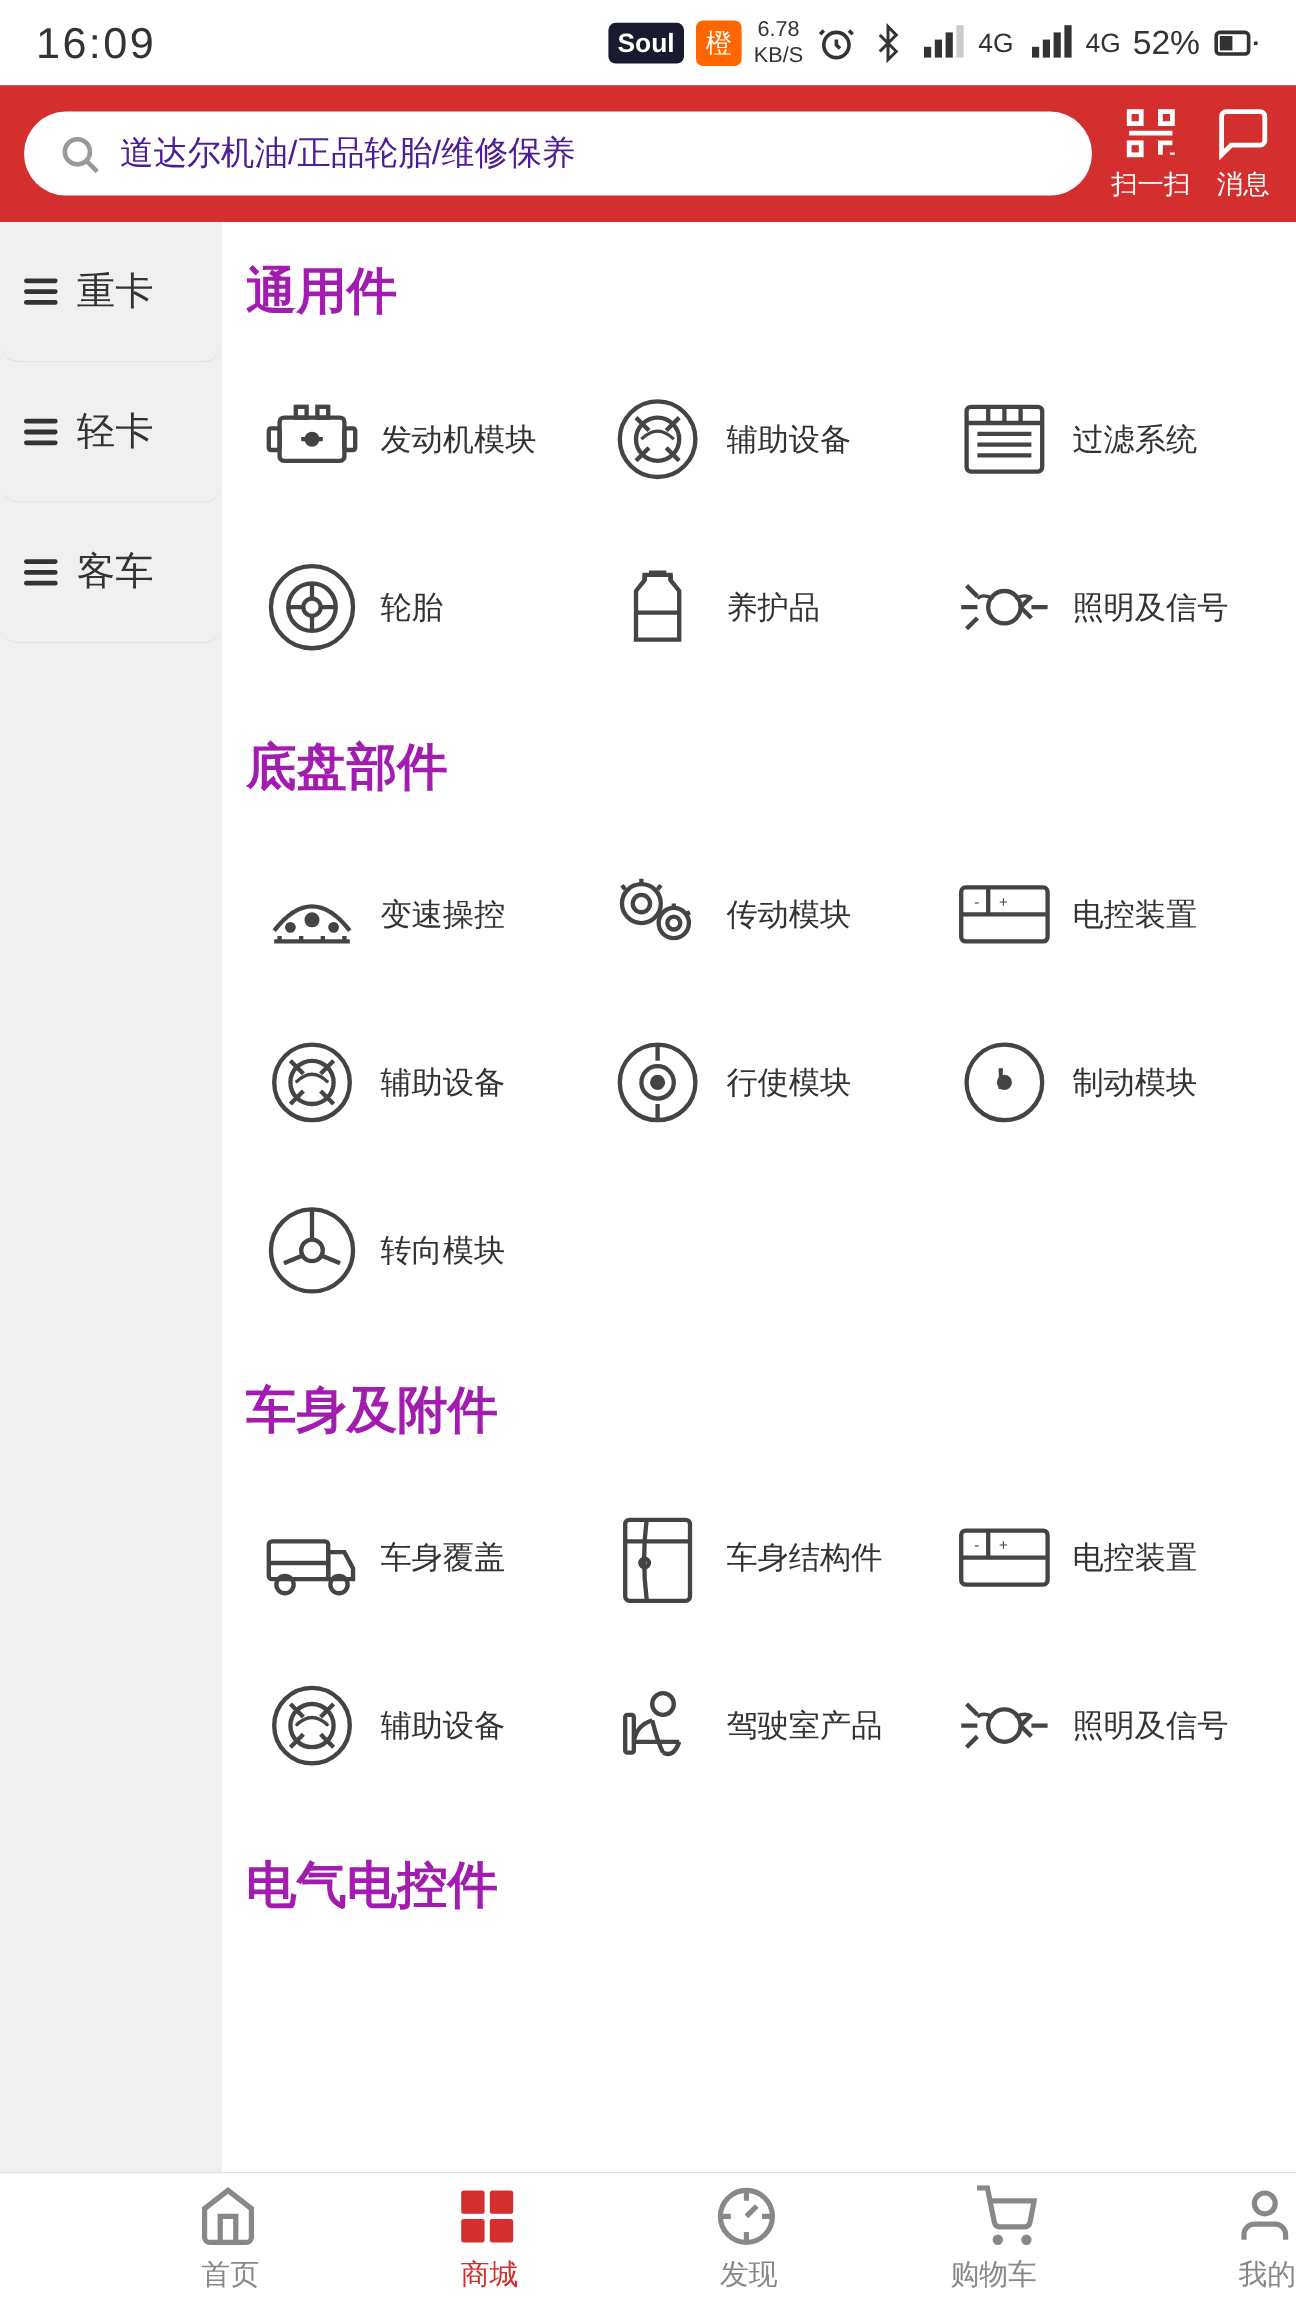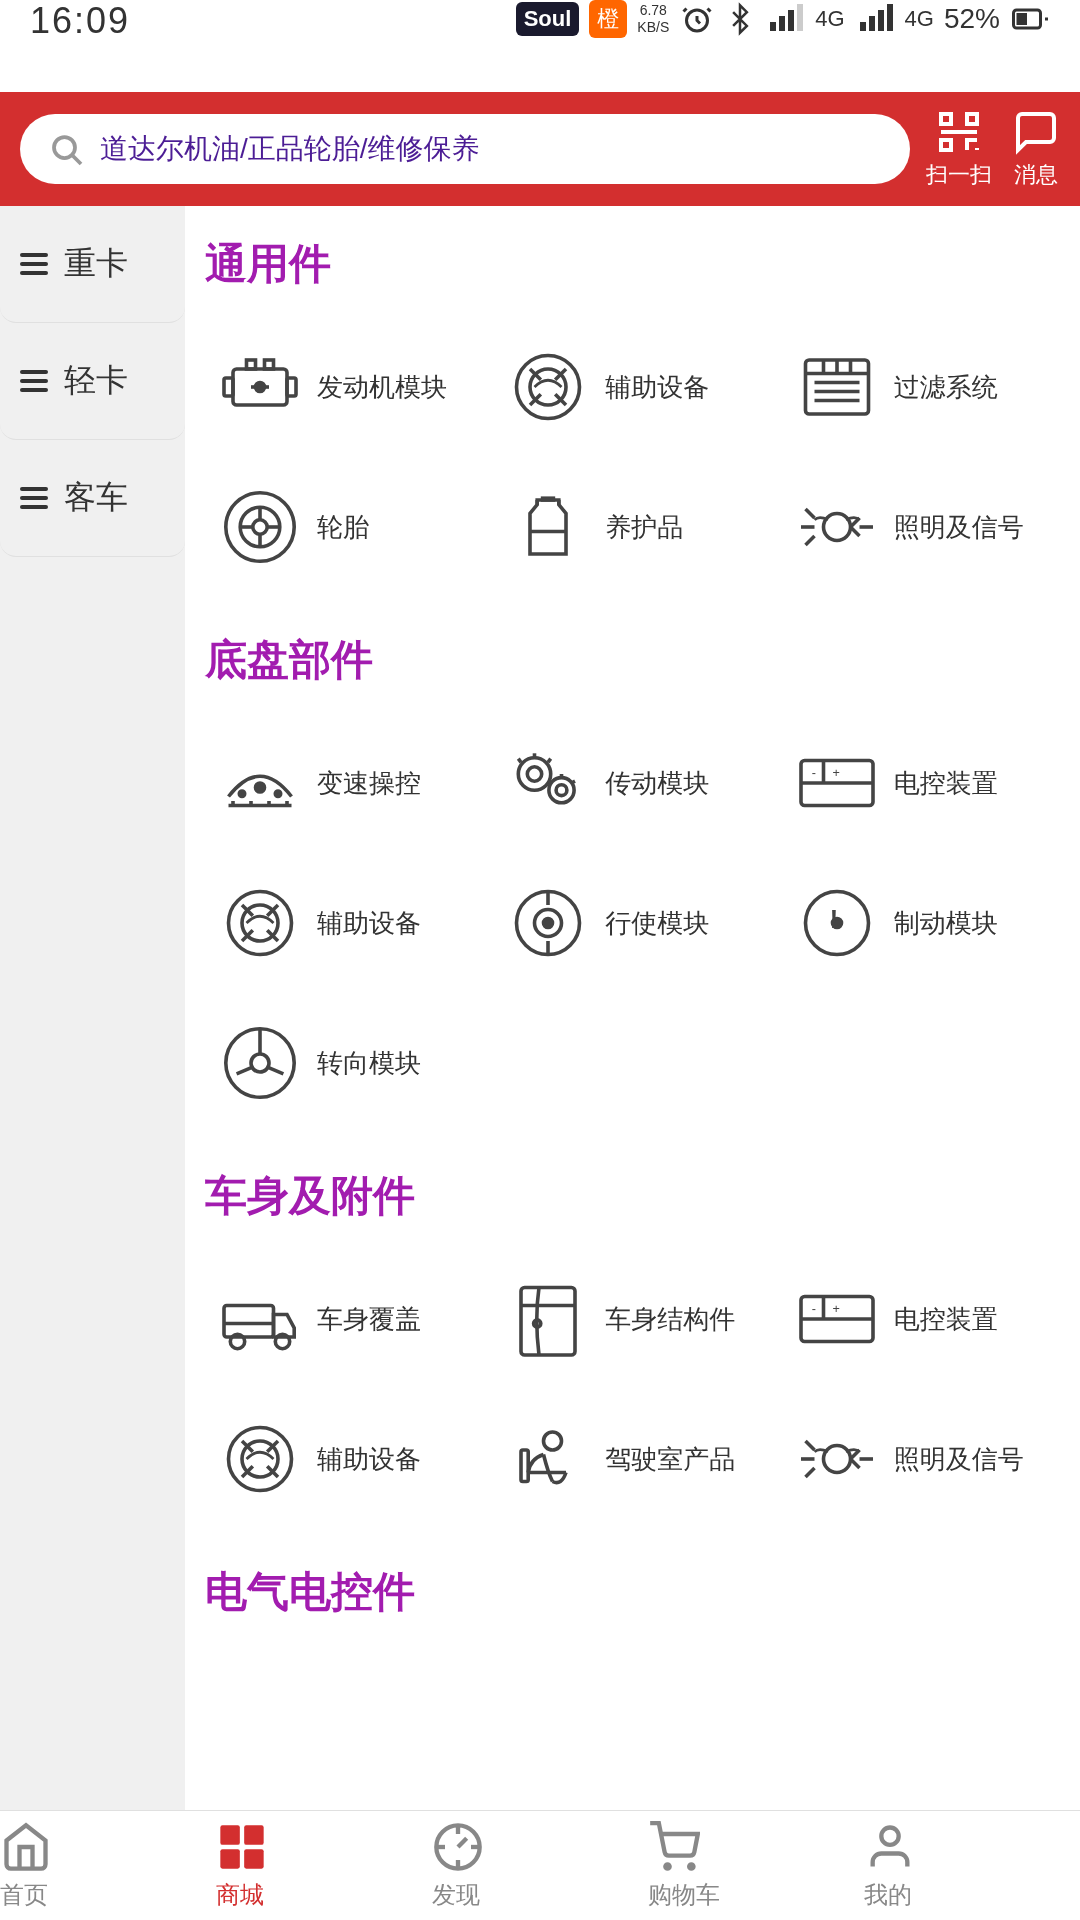--- a/index.html
+++ b/index.html
@@ -8,24 +8,24 @@
       width: 1080px;
       min-height: 1920px;
       background: #f5f5f5;
       font-family: 'PingFang SC', 'Hiragino Sans GB', 'Microsoft YaHei', sans-serif;
       position: relative;
       overflow-x: hidden;
     }
 
     
     .status-bar {
-      height: 92px;
+      height: 71px;
       background: #fff;
       display: flex;
-      align-items: flex-start;
+      align-items: center;
       justify-content: space-between;
       padding: 0 30px;
       font-size: 28px;
       color: #333;
     }
     .status-left {
       font-size: 36px;
       font-weight: 500;
       letter-spacing: 2px;
     }
@@ -44,21 +44,21 @@
       font-weight: bold;
     }
     .orange-badge {
       background: #ff6600;
       color: #fff;
       font-size: 22px;
       padding: 4px 8px;
       border-radius: 6px;
     }
     .speed-text {
-      font-size: 14px;
+      font-size: 18px;
       color: #333;
       text-align: center;
       line-height: 1.2;
     }
     .battery-text {
       font-size: 28px;
       color: #333;
     }
 
     
@@ -191,21 +191,21 @@
       height: 110px;
       background: #fff;
       border-top: 1px solid #e0e0e0;
       display: flex;
       align-items: center;
     }
     .nav-item {
       flex: 1;
       display: flex;
       flex-direction: column;
-      align-items: flex-start;
+      align-items: flex-end;
       gap: 6px;
       cursor: pointer;
       padding: 10px 0;
     }
     .nav-item svg {
       width: 52px;
       height: 52px;
     }
     .nav-label {
       font-size: 24px;

